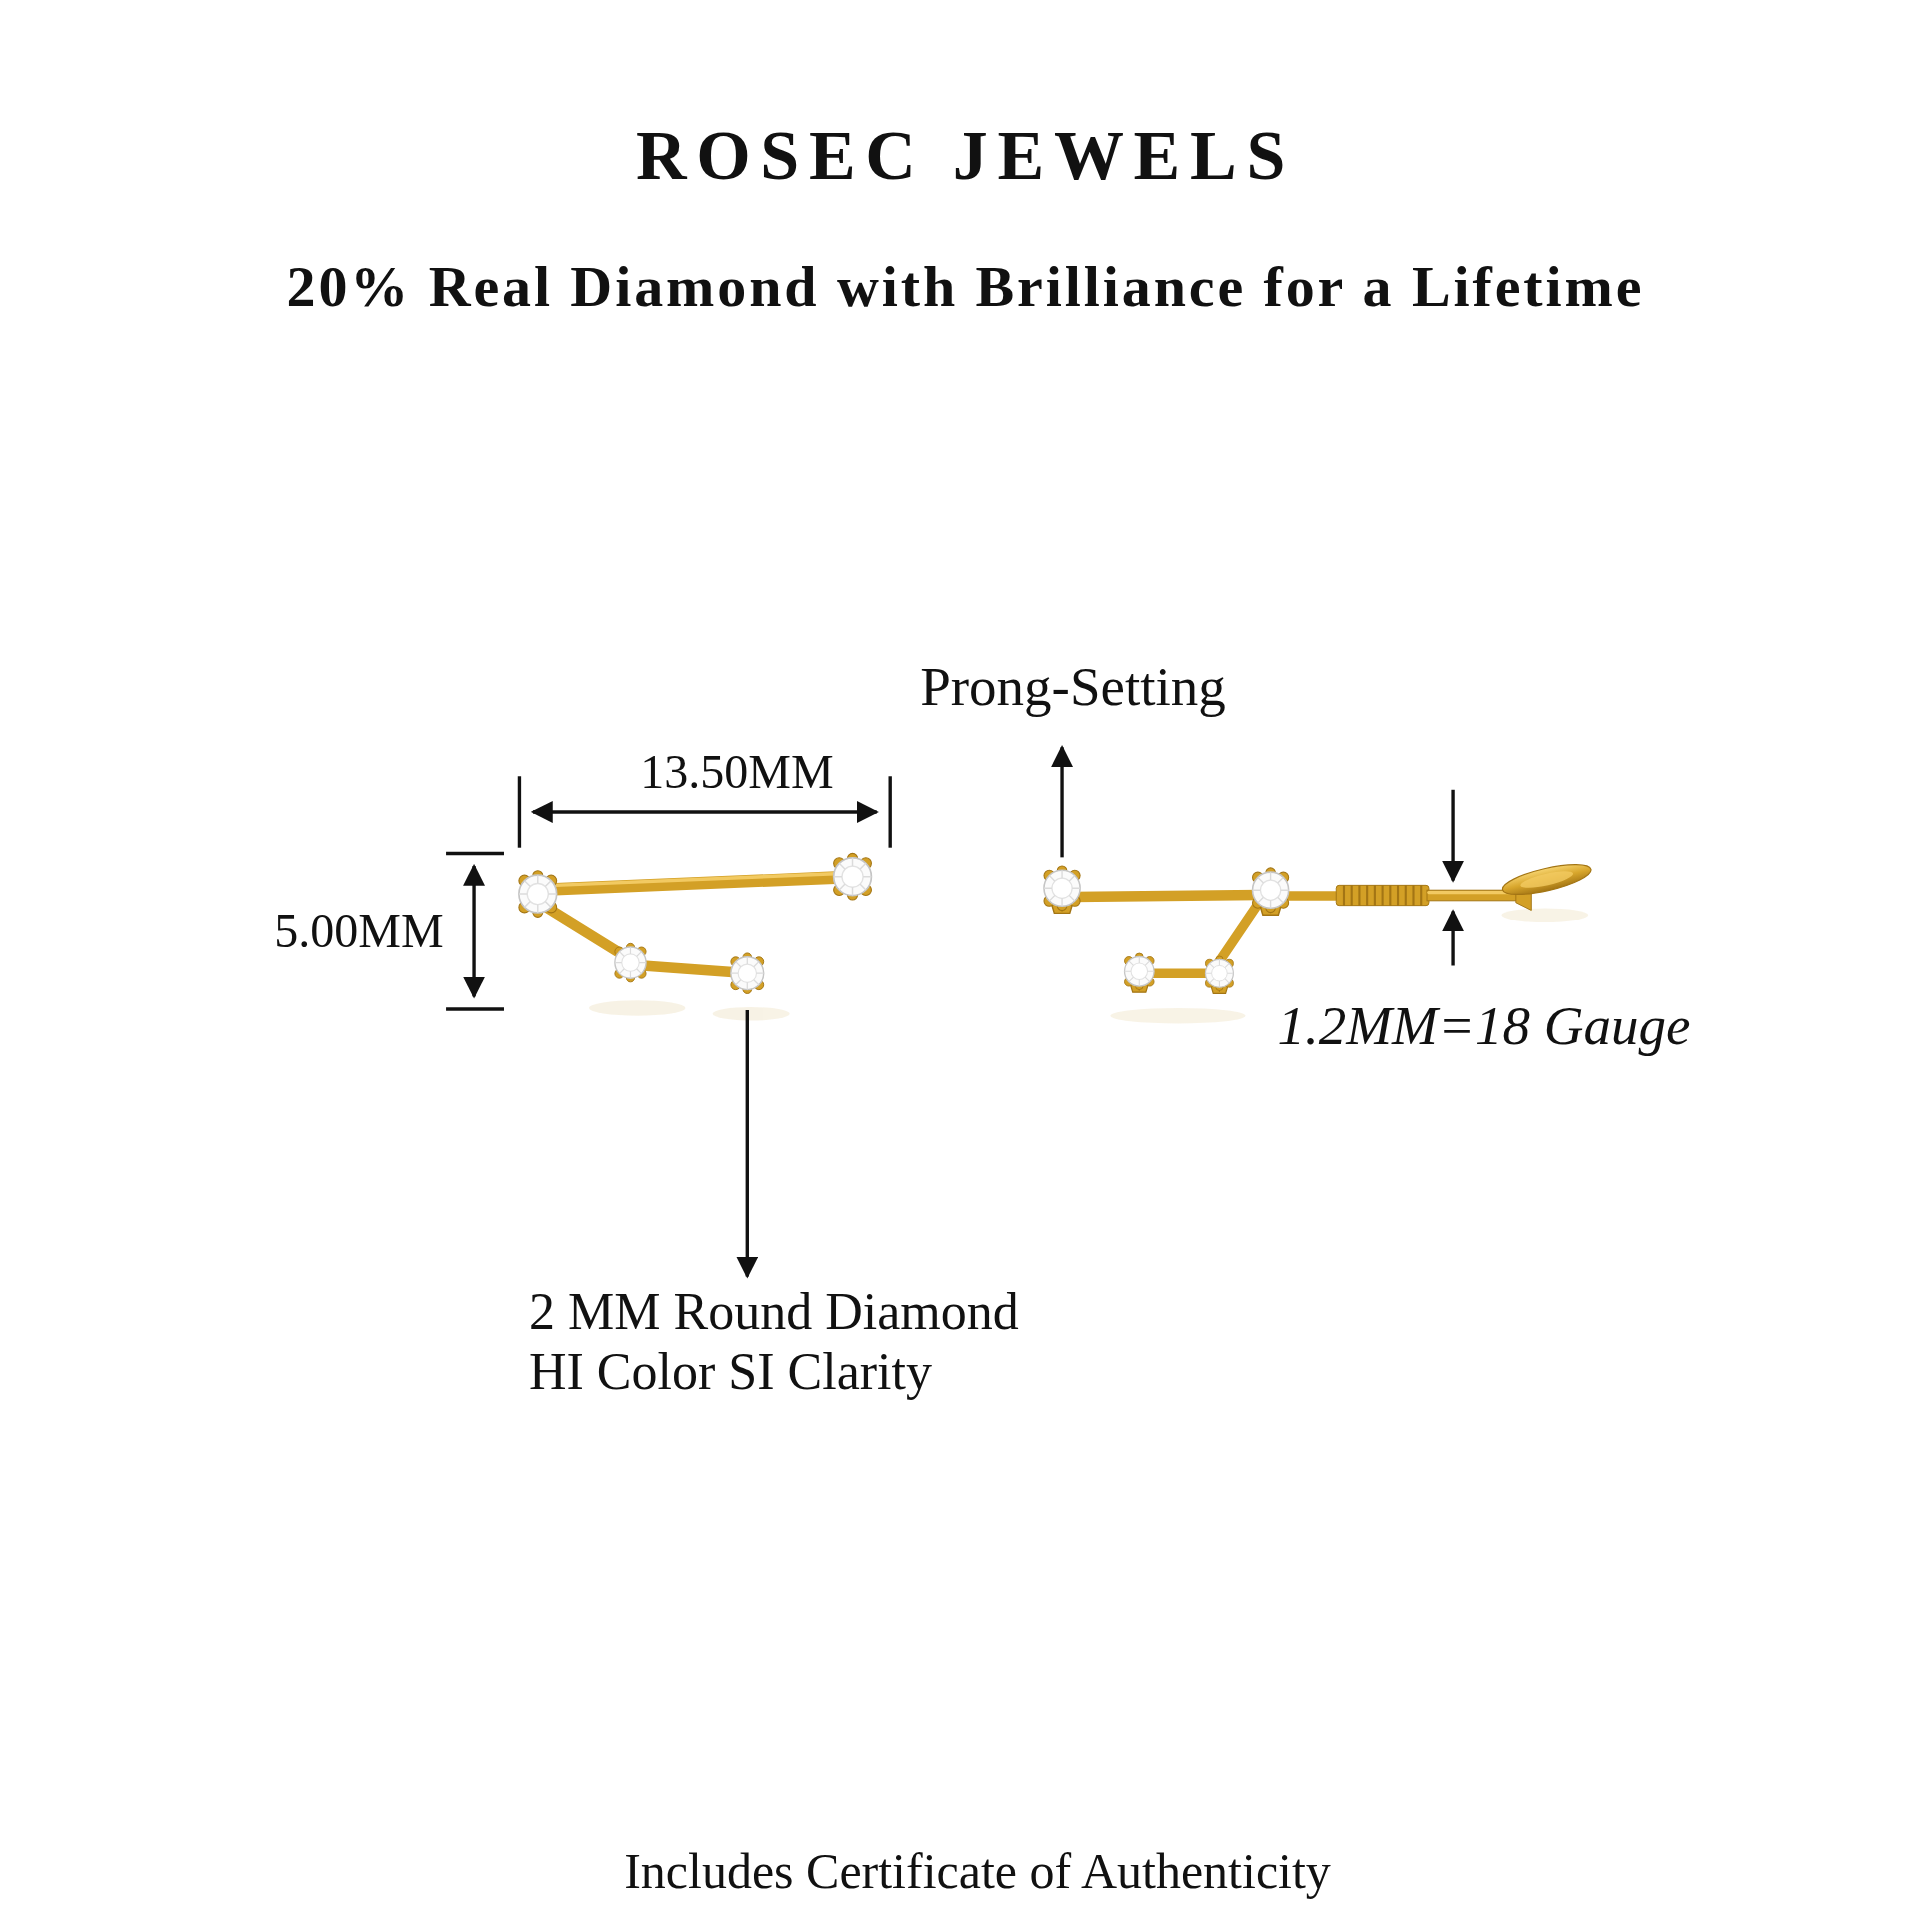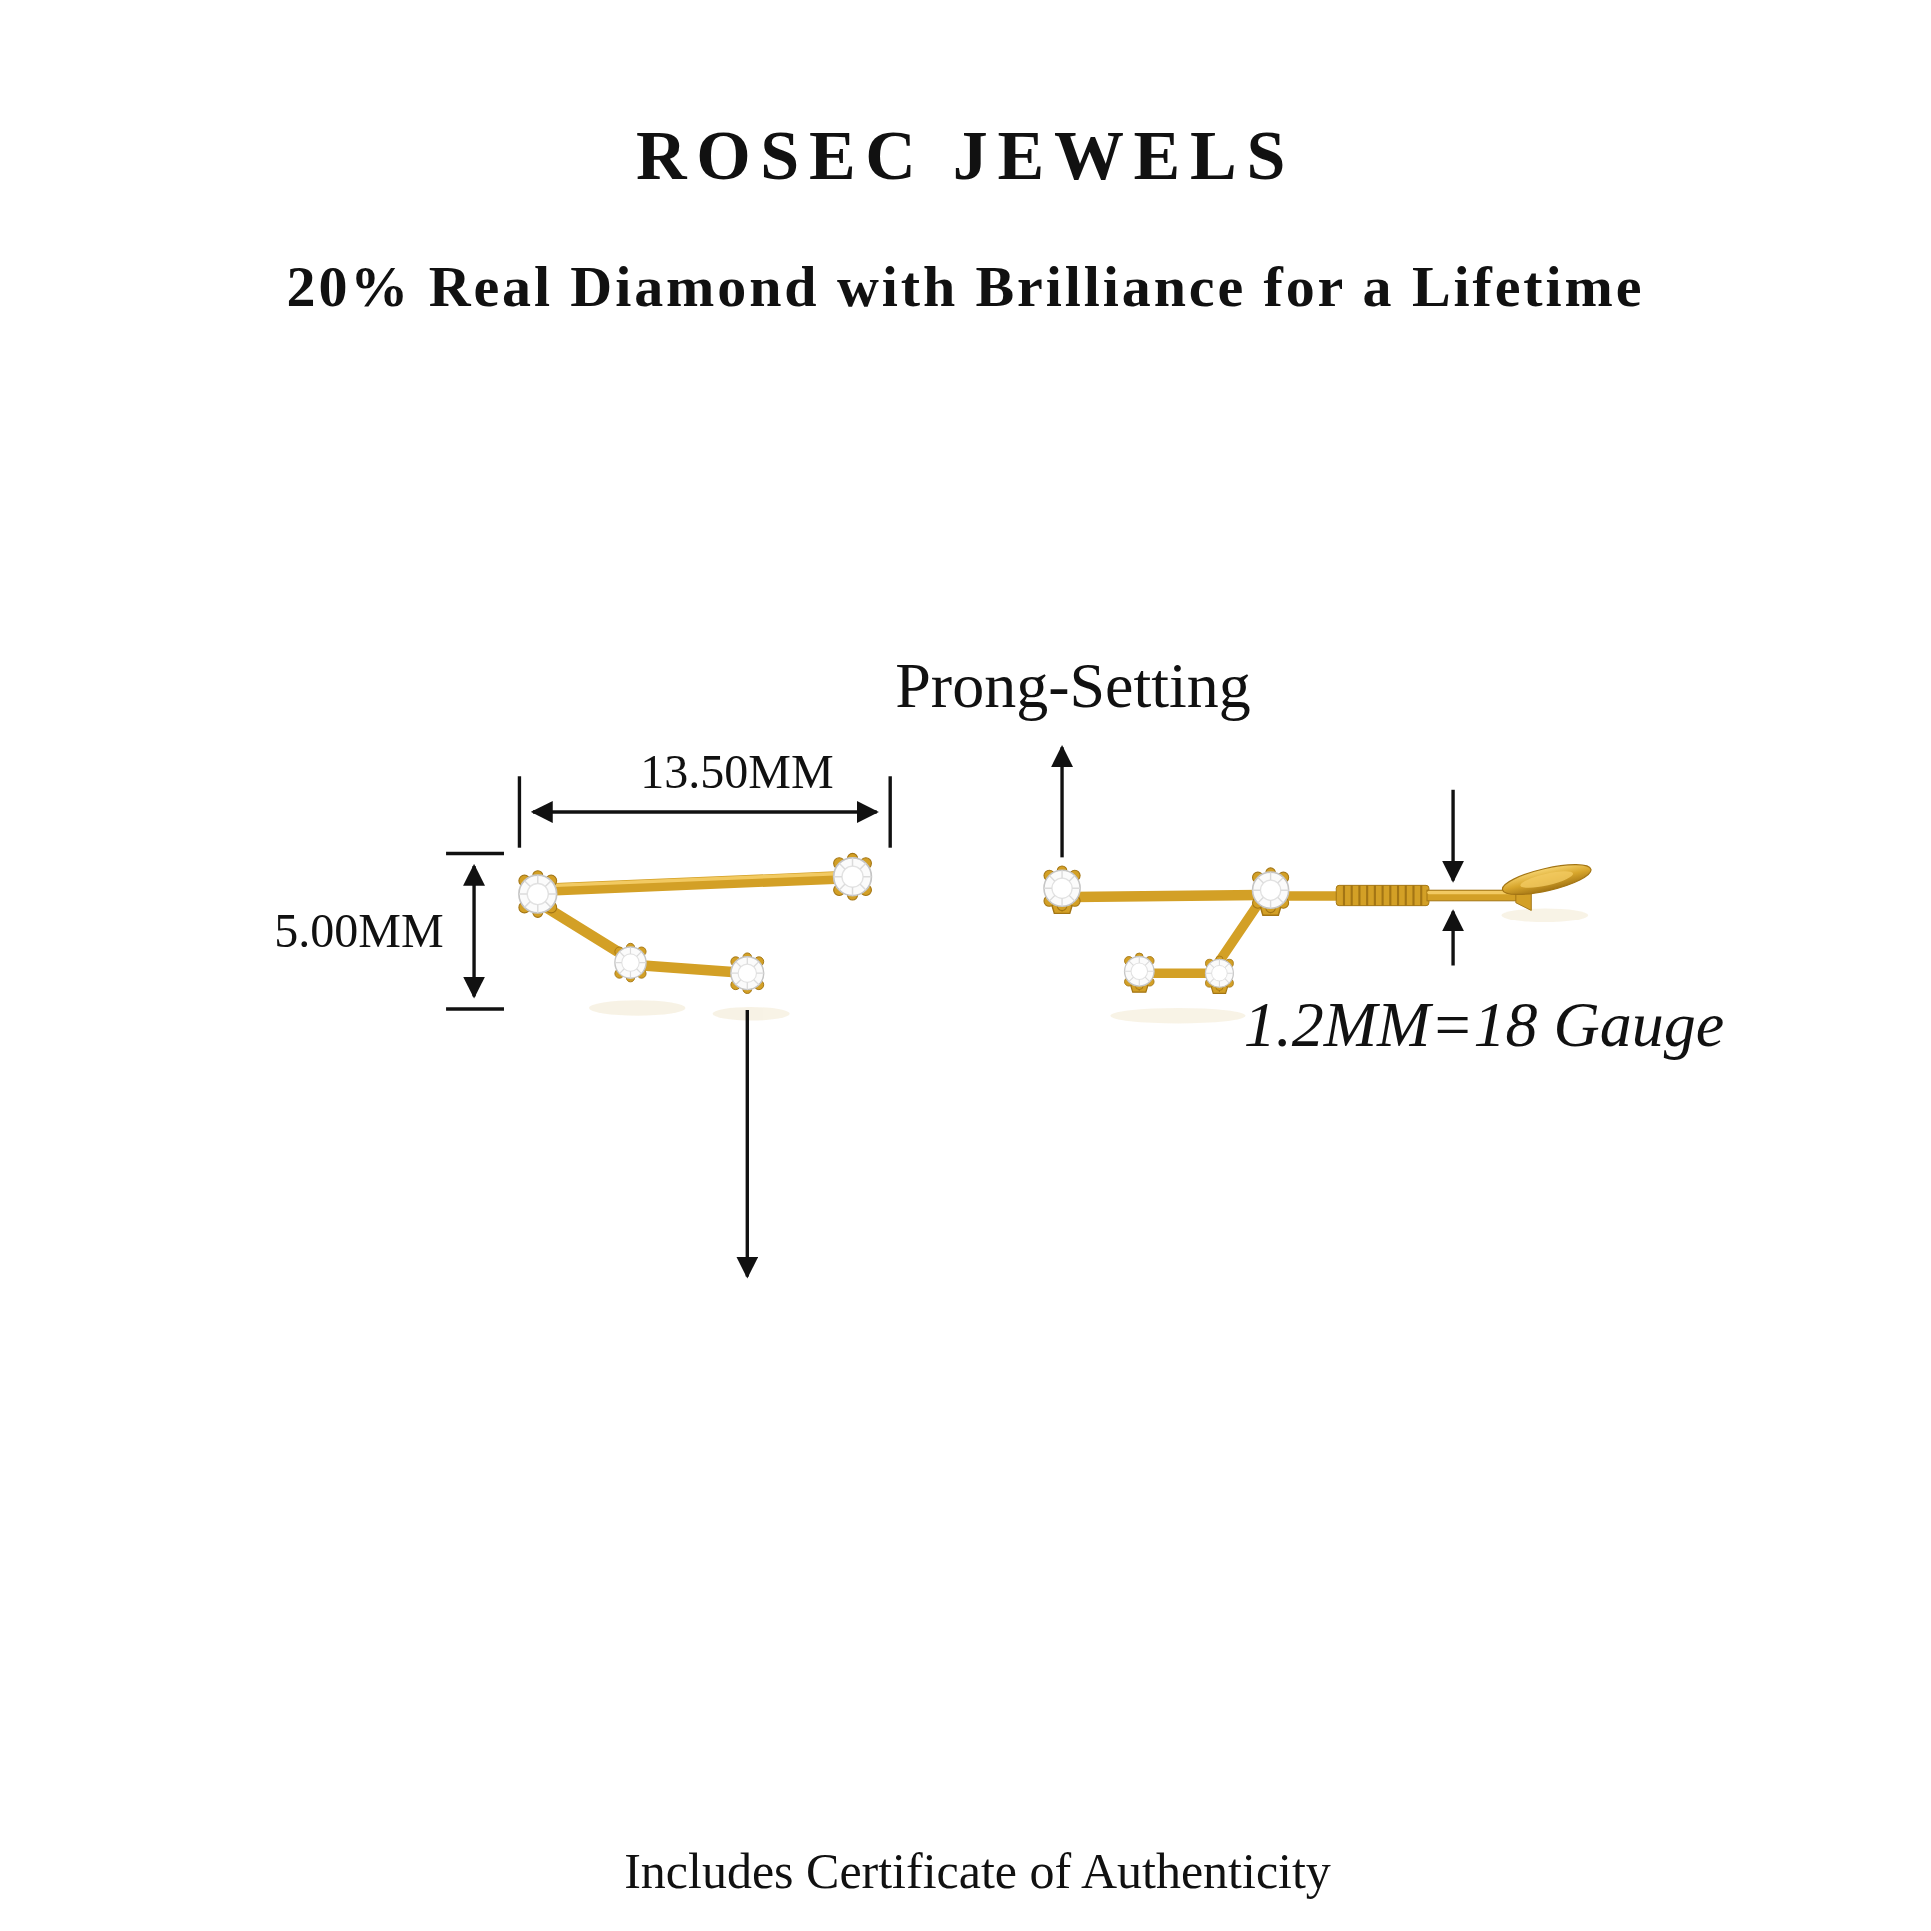--- a/index.html
+++ b/index.html
@@ -16,21 +16,21 @@
   .brand{
     position:absolute;top:116px;left:0;width:100%;
     margin:0;text-align:center;
     font-size:70px;font-weight:700;letter-spacing:9.7px;
   }
   .tagline{
     position:absolute;top:253px;left:0;width:100%;
     text-align:center;font-size:58px;font-weight:600;letter-spacing:2.9px;
   }
   .label{
-    position:absolute;font-size:64px;white-space:nowrap;line-height:1;
+    position:absolute;font-size:55px;white-space:nowrap;line-height:1;
   }
   .label-prong{left:1073px;top:686px;transform:translate(-50%,-50%);}
   .label-width{left:697px;top:772px;transform:translate(-50%,-50%);font-size:48px;margin-left:40px;}
   .label-height{left:359px;top:931px;transform:translate(-50%,-50%);font-size:48px;}
   .label-gauge{left:1484px;top:1025px;transform:translate(-50%,-50%);font-style:italic;}
   .label-spec{left:529px;top:1282px;font-size:52px;line-height:60px;}
   .footer-note{
     position:absolute;top:1842px;left:0;width:100%;
     text-align:center;font-size:50px;padding-left:12px;
   }
@@ -146,16 +146,20 @@
   </svg>
 
   <h1 class="brand">ROSEC JEWELS</h1>
   <div class="tagline">20% Real Diamond with Brilliance for a Lifetime</div>
 
   <div class="label label-prong">Prong-Setting</div>
   <div class="label label-width">13.50MM</div>
   <div class="label label-height">5.00MM</div>
   <div class="label label-gauge">1.2MM=18 Gauge</div>
 
+  <div class="label label-spec">
+    <div>2 MM Round Diamond</div>
+    <div>HI Color SI Clarity</div>
+  </div>
 
   <div class="footer-note">Includes Certificate of Authenticity</div>
 </div>
 
 
 </body></html>

